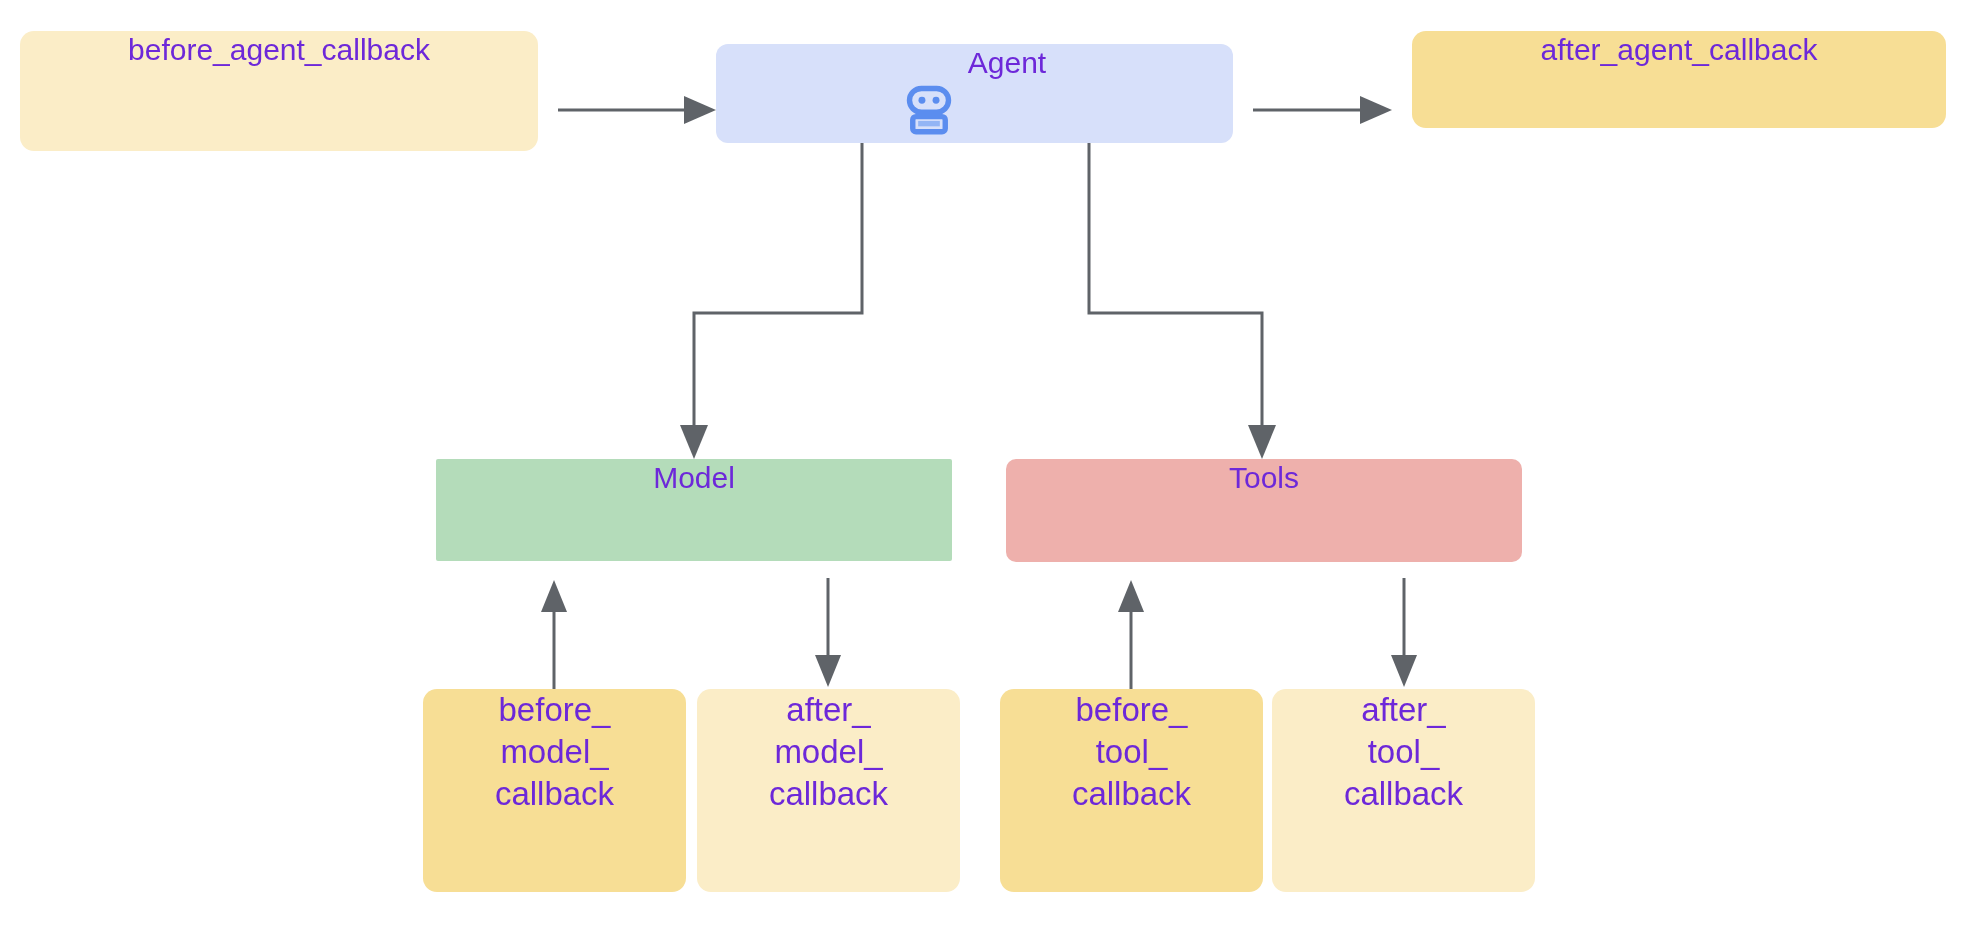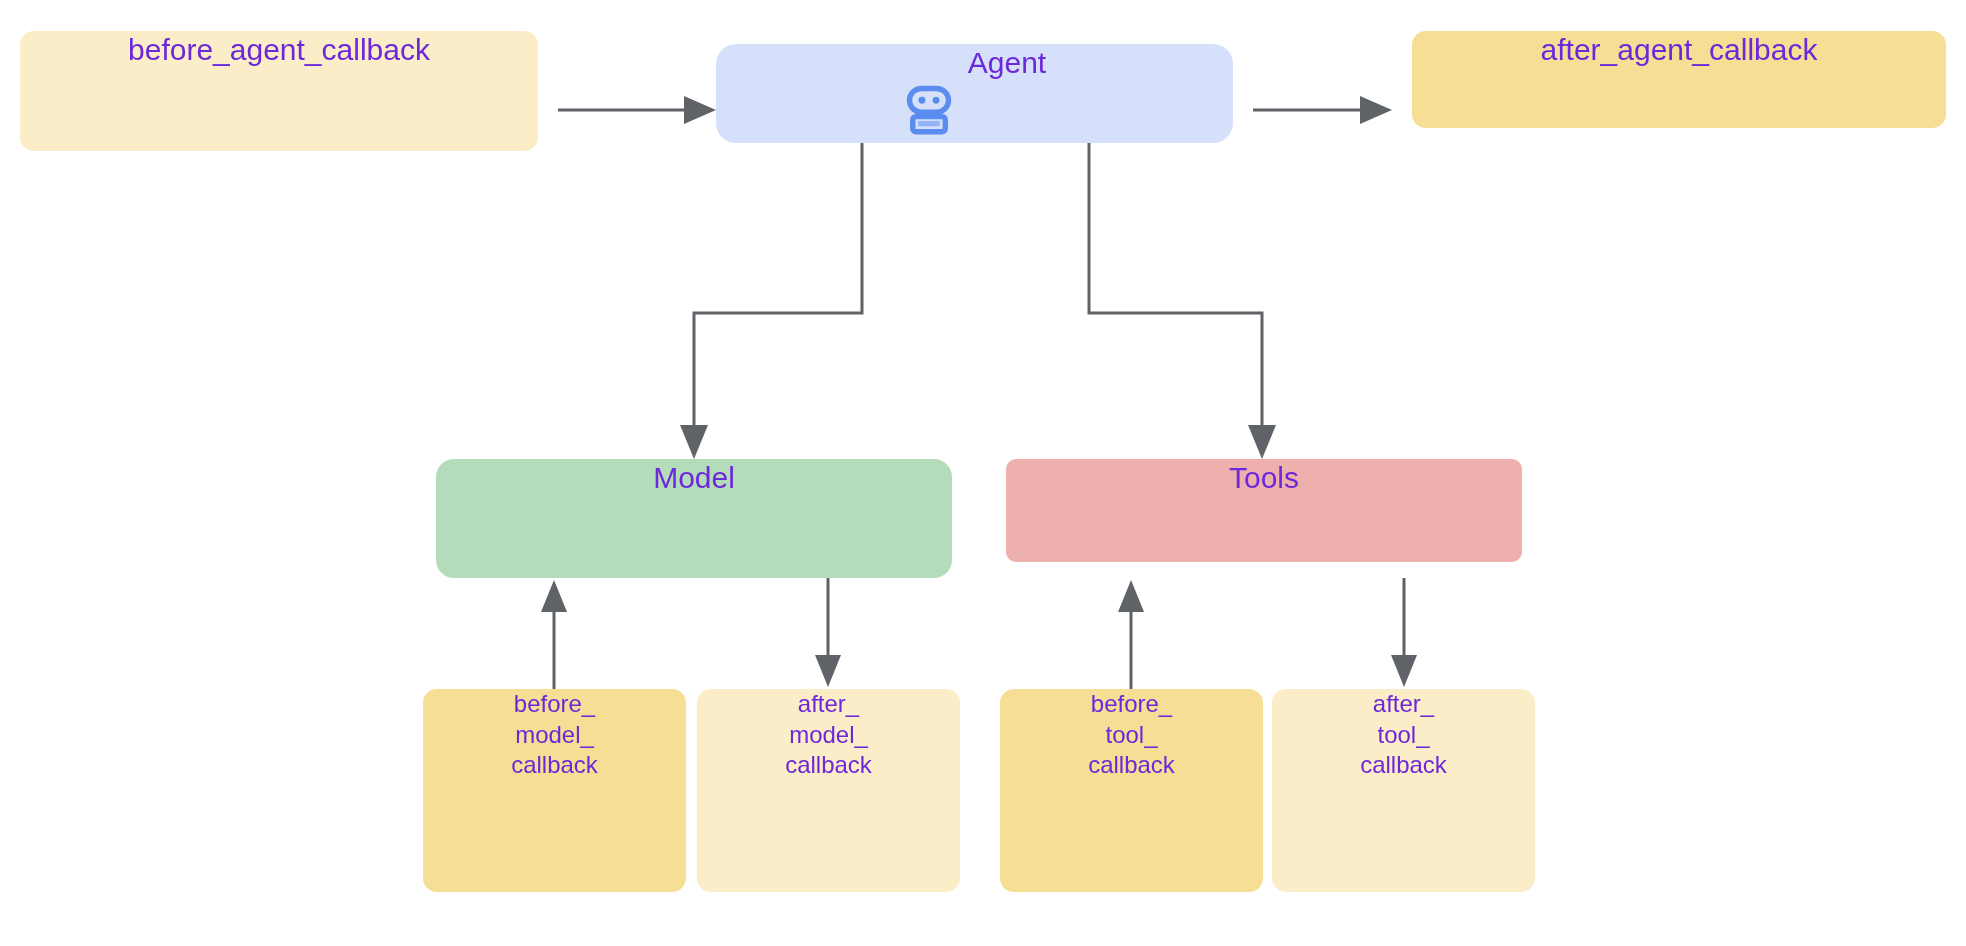--- a/index.html
+++ b/index.html
@@ -39,59 +39,59 @@
     height: 120px;
     border-radius: 14px;
     background: #FBEDC7;
     font-size: 30px;
   }
   #node-agent {
     left: 716px;
     top: 44px;
     width: 517px;
     height: 99px;
-    border-radius: 20px;
+    border-radius: 12px;
     background: #D7E0FA;
     font-size: 30px;
     gap: 13px;
   }
   #node-after-agent {
     left: 1412px;
     top: 31px;
     width: 534px;
     height: 97px;
     border-radius: 14px;
     background: #F7DE95;
     font-size: 30px;
   }
   
   #node-model {
     left: 436px;
     top: 459px;
     width: 516px;
-    height: 119px;
-    border-radius: 18px;
+    height: 102px;
+    border-radius: 2px;
     background: #B4DCBA;
     font-size: 30px;
   }
   #node-tools {
     left: 1006px;
     top: 459px;
     width: 516px;
     height: 103px;
     border-radius: 10px;
     background: #EEB0AC;
     font-size: 30px;
   }
   
   .cb-node {
     top: 689px;
     height: 203px;
     border-radius: 14px;
-    font-size: 24px;
+    font-size: 33px;
   }
   #node-before-model { left: 423px;  width: 263px; background: #F7DE95; }
   #node-after-model  { left: 697px;  width: 263px; background: #FBEDC7; }
   #node-before-tool  { left: 1000px; width: 263px; background: #F7DE95; }
   #node-after-tool   { left: 1272px; width: 263px; background: #FBEDC7; }
 
   .agent-icon {
     display: inline-block;
     width: 52px;
     height: 52px;

